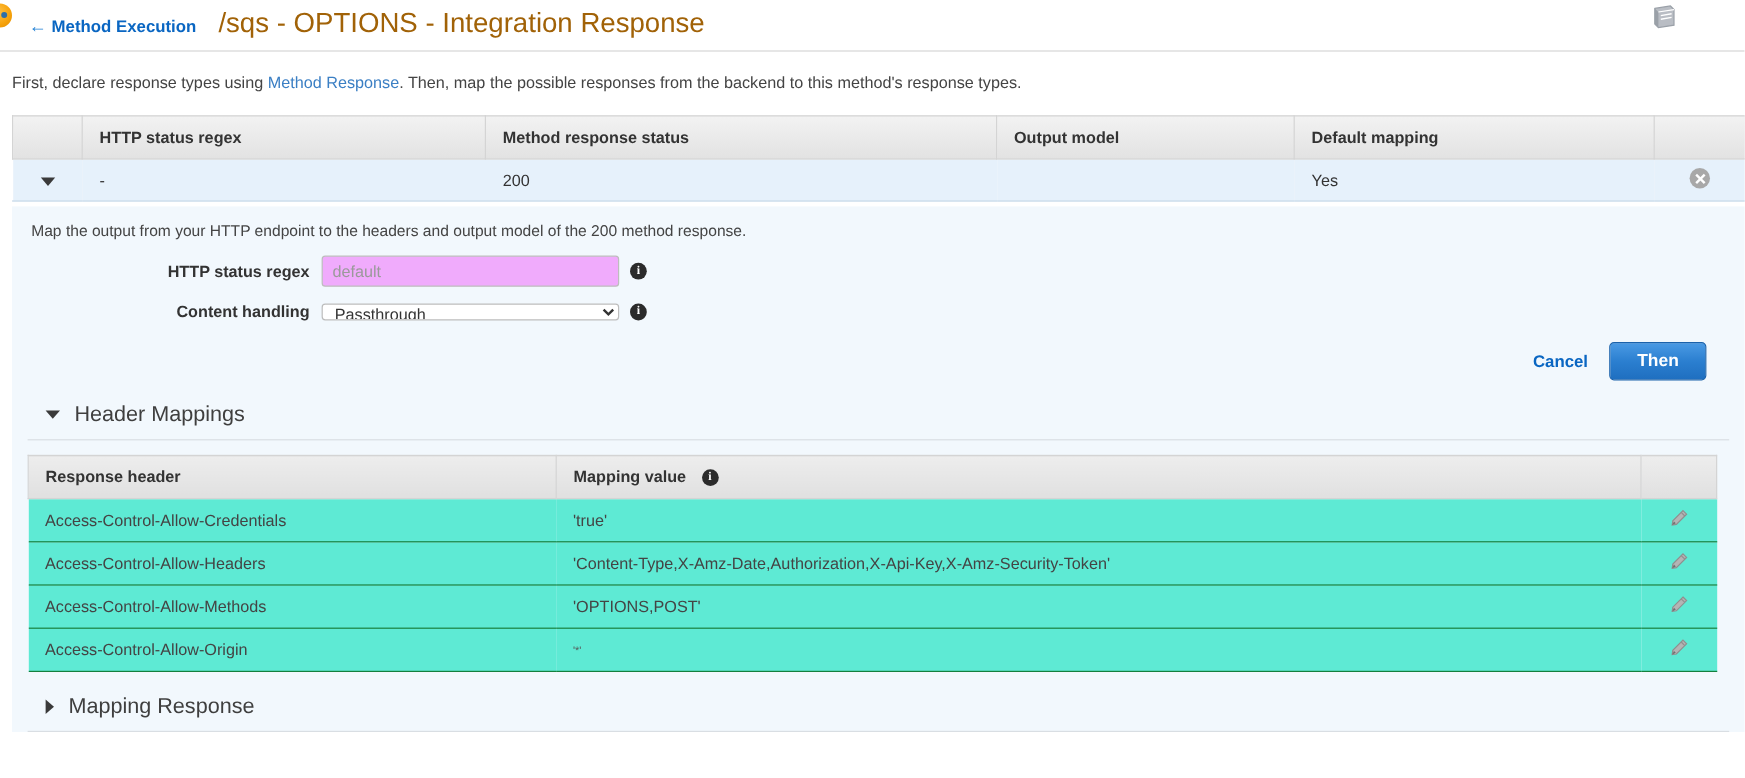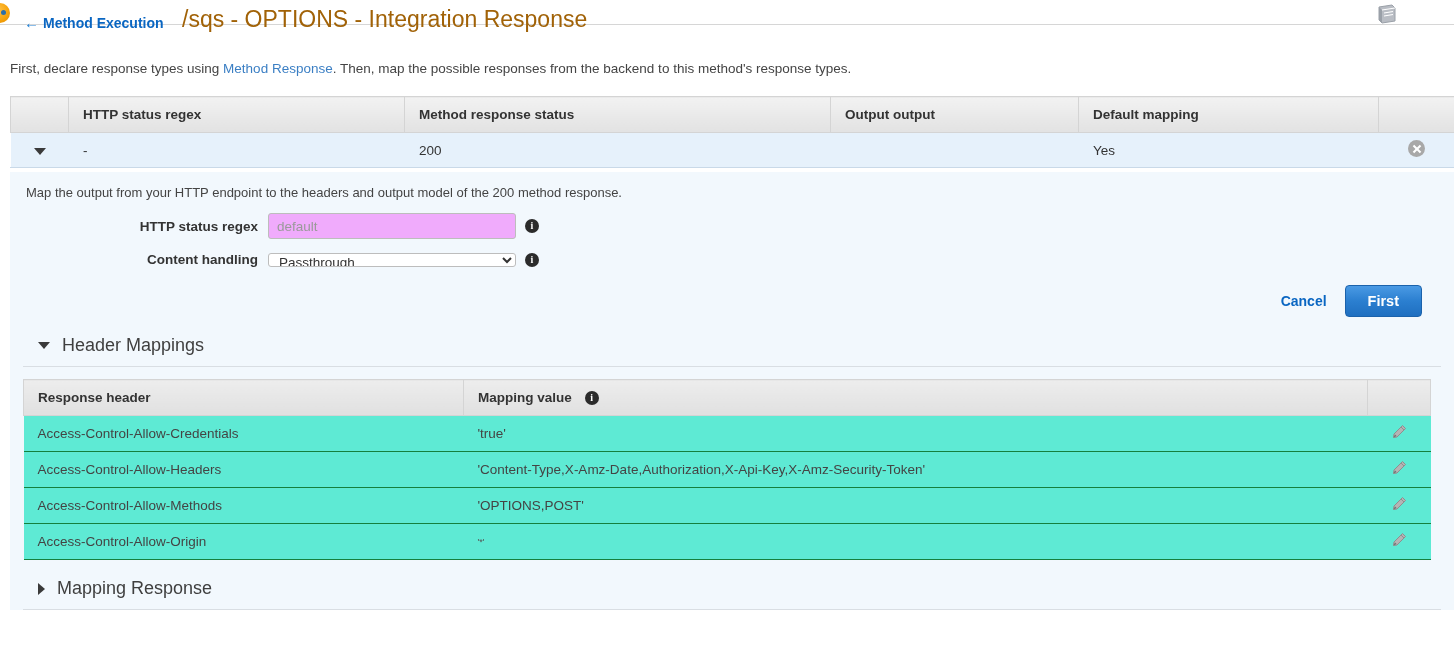--- a/index.html
+++ b/index.html
@@ -13,21 +13,21 @@
     position: relative;
     width: 1454px;
     height: 648px;
     overflow: hidden;
     background: #ffffff;
   }
 
   
   .topbar {
     position: relative;
-    height: 25px;
+    height: 43px;
     background: #ffffff;
     border-bottom: 1px solid #d6d6d6;
     box-sizing: border-box;
   }
   .orange-dot {
     position: absolute;
     left: -10px;
     top: 3px;
     width: 20px;
     height: 20px;
@@ -349,21 +349,21 @@
         <col style="width:426px">
       <col style="width:248px">
         <col style="width:300px">
         <col style="width:76px">
     </colgroup>
     <thead>
       <tr>
         <th class="first"></th>
         <th>HTTP status regex</th>
         <th>Method response status</th>
-        <th>Output output</th>
+        <th>Output model</th>
         <th>Default mapping</th>
         <th></th>
       </tr>
     </thead>
     <tbody>
       <tr>
         <td class="caret-cell">
           <span class="caret-down"></span>
         </td>
         <td>-</td>
@@ -390,21 +390,21 @@
     <div class="form-row">
       <div class="form-label">Content handling</div>
       <select class="select-input">
         <option>Passthrough</option>
       </select>
       <span class="info-icon">i</span>
     </div>
 
     <div class="actions">
       <span class="cancel-btn">Cancel</span>
-      <button class="save-btn">First</button>
+      <button class="save-btn">Then</button>
     </div>
 
     <div class="section">
       <div class="section-head">
         <span class="tri-down"></span>
         <span class="section-title">Header Mappings</span>
       </div>
     </div>
     <div class="section-rule"></div>
 

